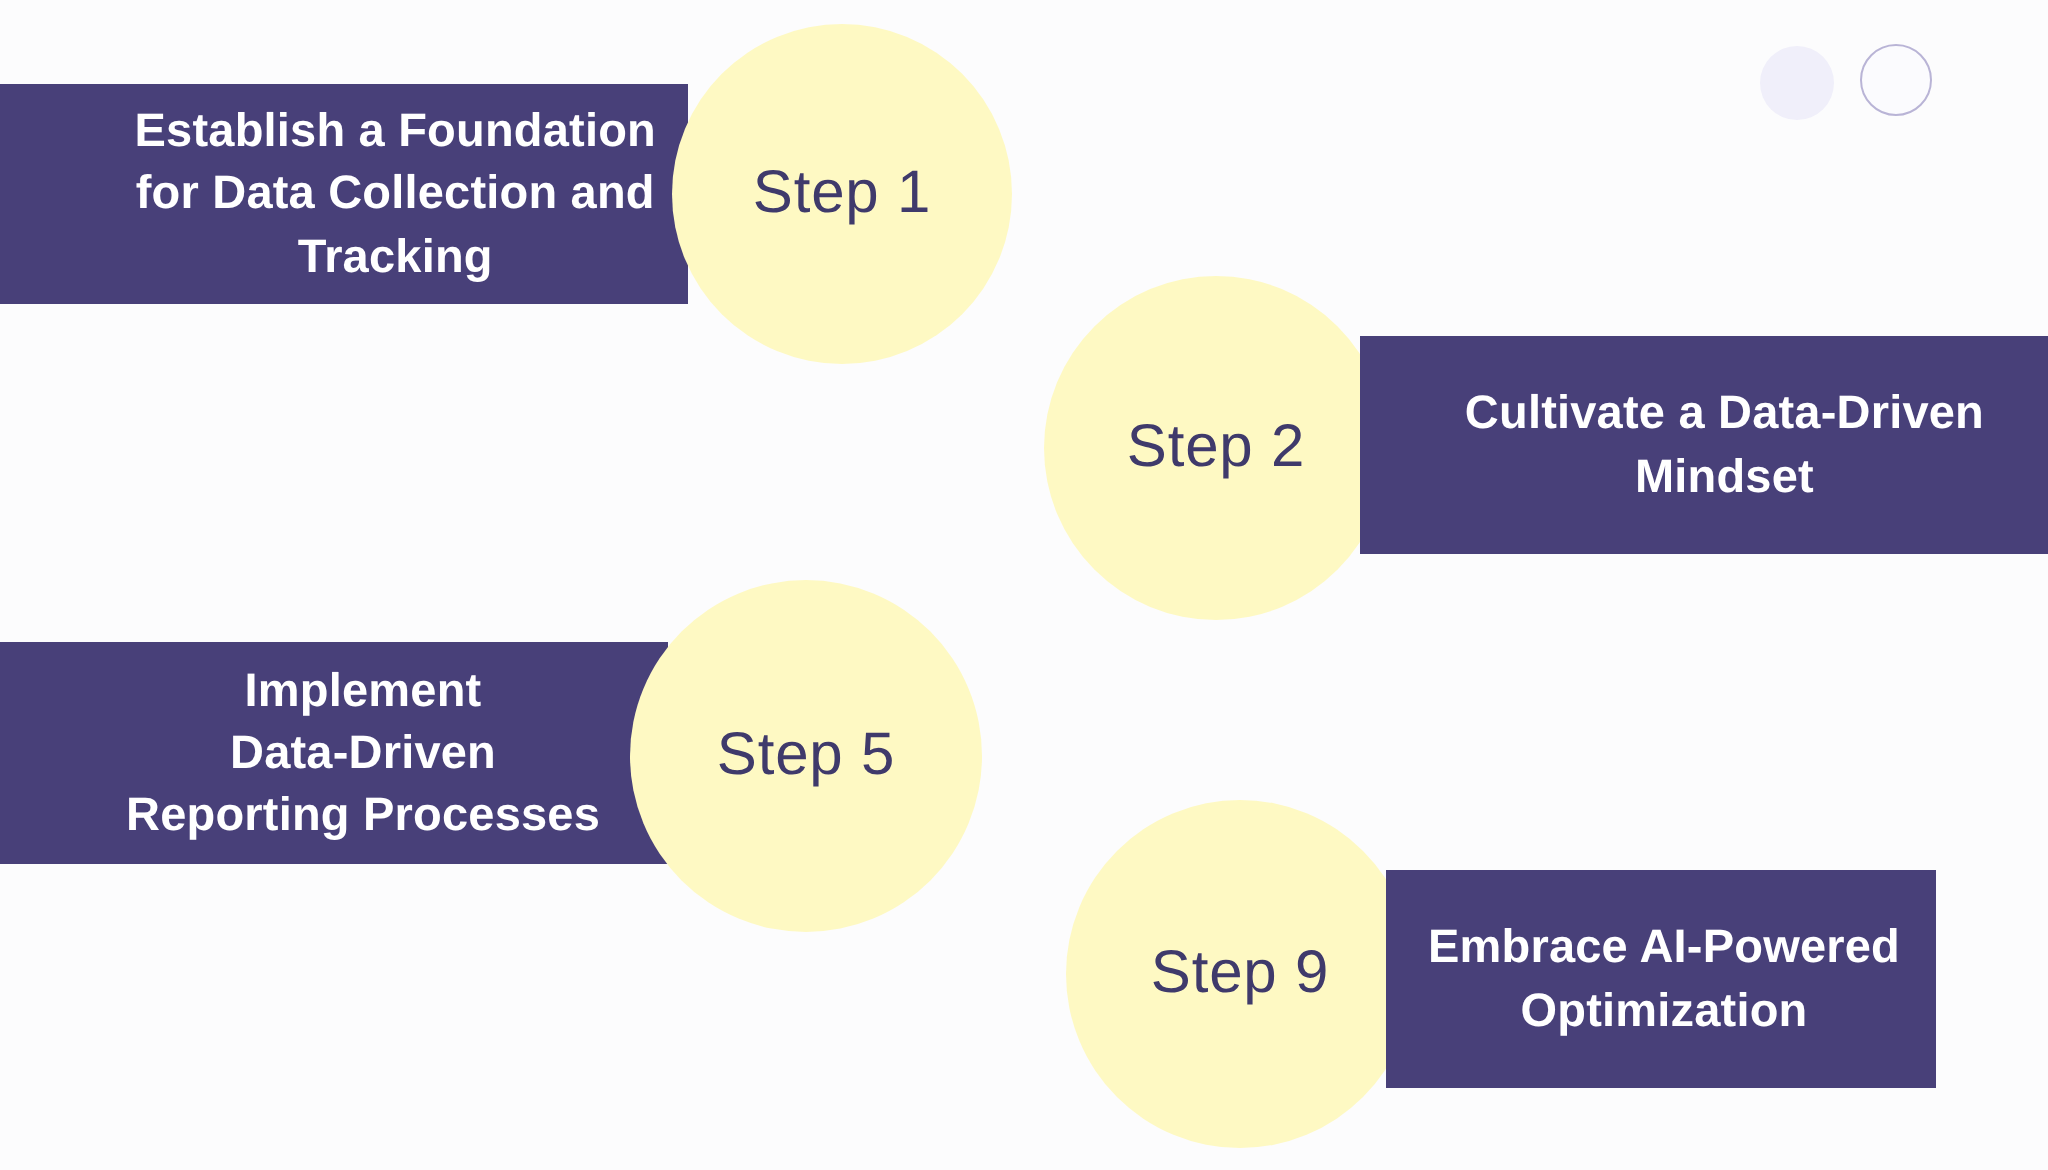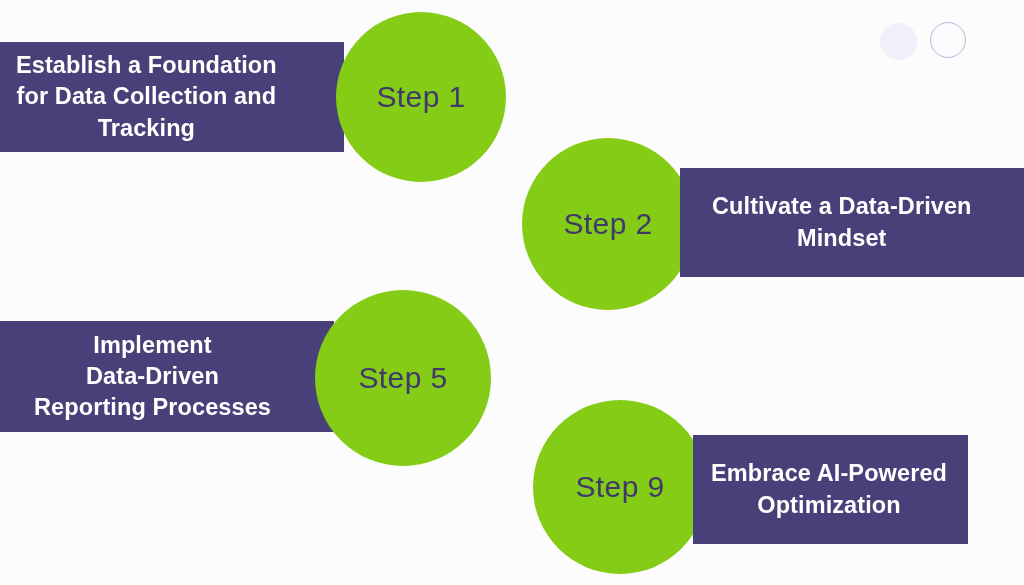--- a/index.html
+++ b/index.html
@@ -48,38 +48,38 @@
     position: absolute;
     left: 0;
     width: 1024px;
   }
 
   .bar {
     position: absolute;
     background: #484079;
     display: flex;
     align-items: center;
-    justify-content: flex-start;
+    justify-content: flex-end;
     box-sizing: border-box;
   }
 
   .bar-text {
     color: #ffffff;
     font-size: 23.5px;
     font-weight: bold;
     line-height: 1.33;
     text-align: center;
     letter-spacing: 0.1px;
     white-space: pre-line;
   }
 
   .circle {
     position: absolute;
     border-radius: 50%;
-    background: #84cc16;
+    background: #fef9c3;
     display: flex;
     align-items: center;
     justify-content: center;
   }
 
   .circle-text {
     color: #3f3a6b;
     font-size: 30px;
     font-weight: normal;
     letter-spacing: 0.4px;

